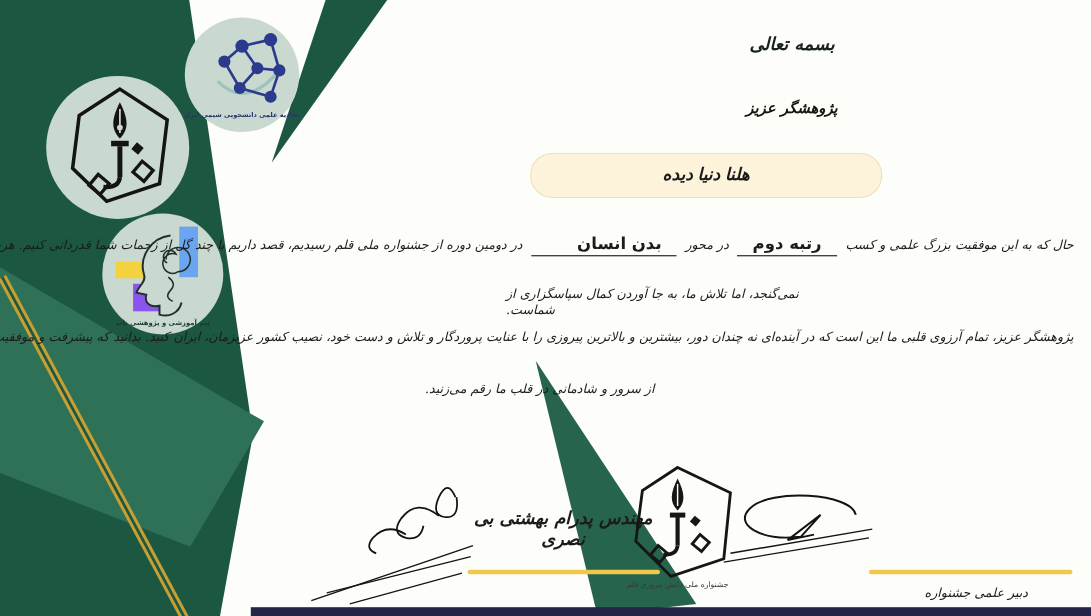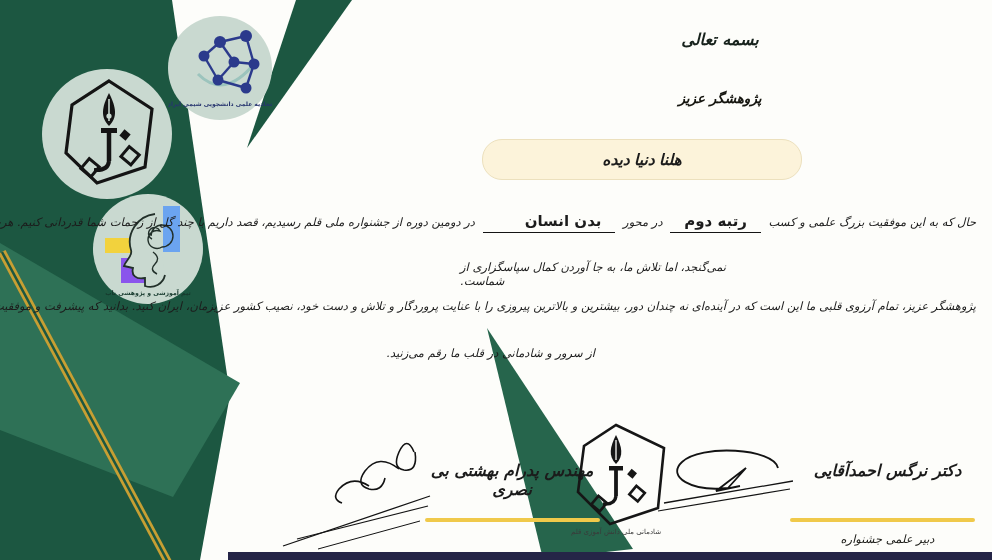--- a/index.html
+++ b/index.html
@@ -144,21 +144,20 @@
     <span>حال که به این موفقیت بزرگ علمی و کسب</span>
     <span class="blank">رتبه دوم</span>
     <span>در محور</span>
     <span class="blank long">بدن انسان</span>
     <span>در دومین دوره از جشنواره ملی قلم رسیدیم، قصد داریم با چند گل از زحمات شما قدردانی کنیم. هرچند تقدیر این پیروزی در واژگان و جملات</span>
   </div>
   <div class="line l2">نمی‌گنجد، اما تلاش ما، به جا آوردن کمال سپاسگزاری از شماست.</div>
   <div class="line l3">پژوهشگر عزیز، تمام آرزوی قلبی ما این است که در آینده‌ای نه چندان دور، بیشترین و بالاترین پیروزی را با عنایت پروردگار و تلاش و دست خود، نصیب کشور عزیزمان، ایران کنید. بدانید که پیشرفت و موفقیت شما در عرصه پژوهش، حسی فراتر</div>
   <div class="line l4">از سرور و شادمانی در قلب ما رقم می‌زنید.</div>
 
-  <div class="sig-name right">دکتر نرگس احمدآقایی</div>
   <div class="sig-line right"></div>
   <div class="sig-role right">دبیر علمی جشنواره</div>
 
   <div class="sig-name left">مهندس پدرام بهشتی بی نصری</div>
   <div class="sig-line left"></div>
   <div class="sig-role left">دبیر اجرایی جشنواره</div>
 
   <svg class="overlay" width="992" height="560" viewBox="0 0 992 560">
     <g stroke="#131313" fill="none">
       <path d="M778,468 C 774,448 700,444 682,462 C 666,477 692,492 728,488 L 746,468 L 716,491 L 740,486" stroke-width="1.8"></path>
@@ -177,15 +176,15 @@
       <line x1="616" y1="440" x2="616" y2="460" stroke="#fdfdfa" stroke-width="1.3"></line>
       <rect x="609" y="466" width="14" height="4.5" fill="#161616"></rect>
       <line x1="616" y1="470" x2="616" y2="496" stroke="#161616" stroke-width="3.8"></line>
       <path d="M616,496 Q 615,505 603,504" fill="none" stroke="#161616" stroke-width="3.4"></path>
       <rect x="594" y="498" width="11" height="11" fill="none" stroke="#161616" stroke-width="2.6" transform="rotate(40 599 503)"></rect>
       <rect x="632" y="488" width="11" height="11" fill="none" stroke="#161616" stroke-width="2.6" transform="rotate(40 637 493)"></rect>
       <rect x="629" y="470" width="7" height="7" fill="#161616" transform="rotate(40 632 473)"></rect>
     </g>
   </svg>
 
-  <div class="festival-caption">شادمانی ملی دانش آموزی قلم</div>
+  <div class="festival-caption">جشنواره ملی دانش پیروزی قلم</div>
 
 </div>
 
 </body></html>

